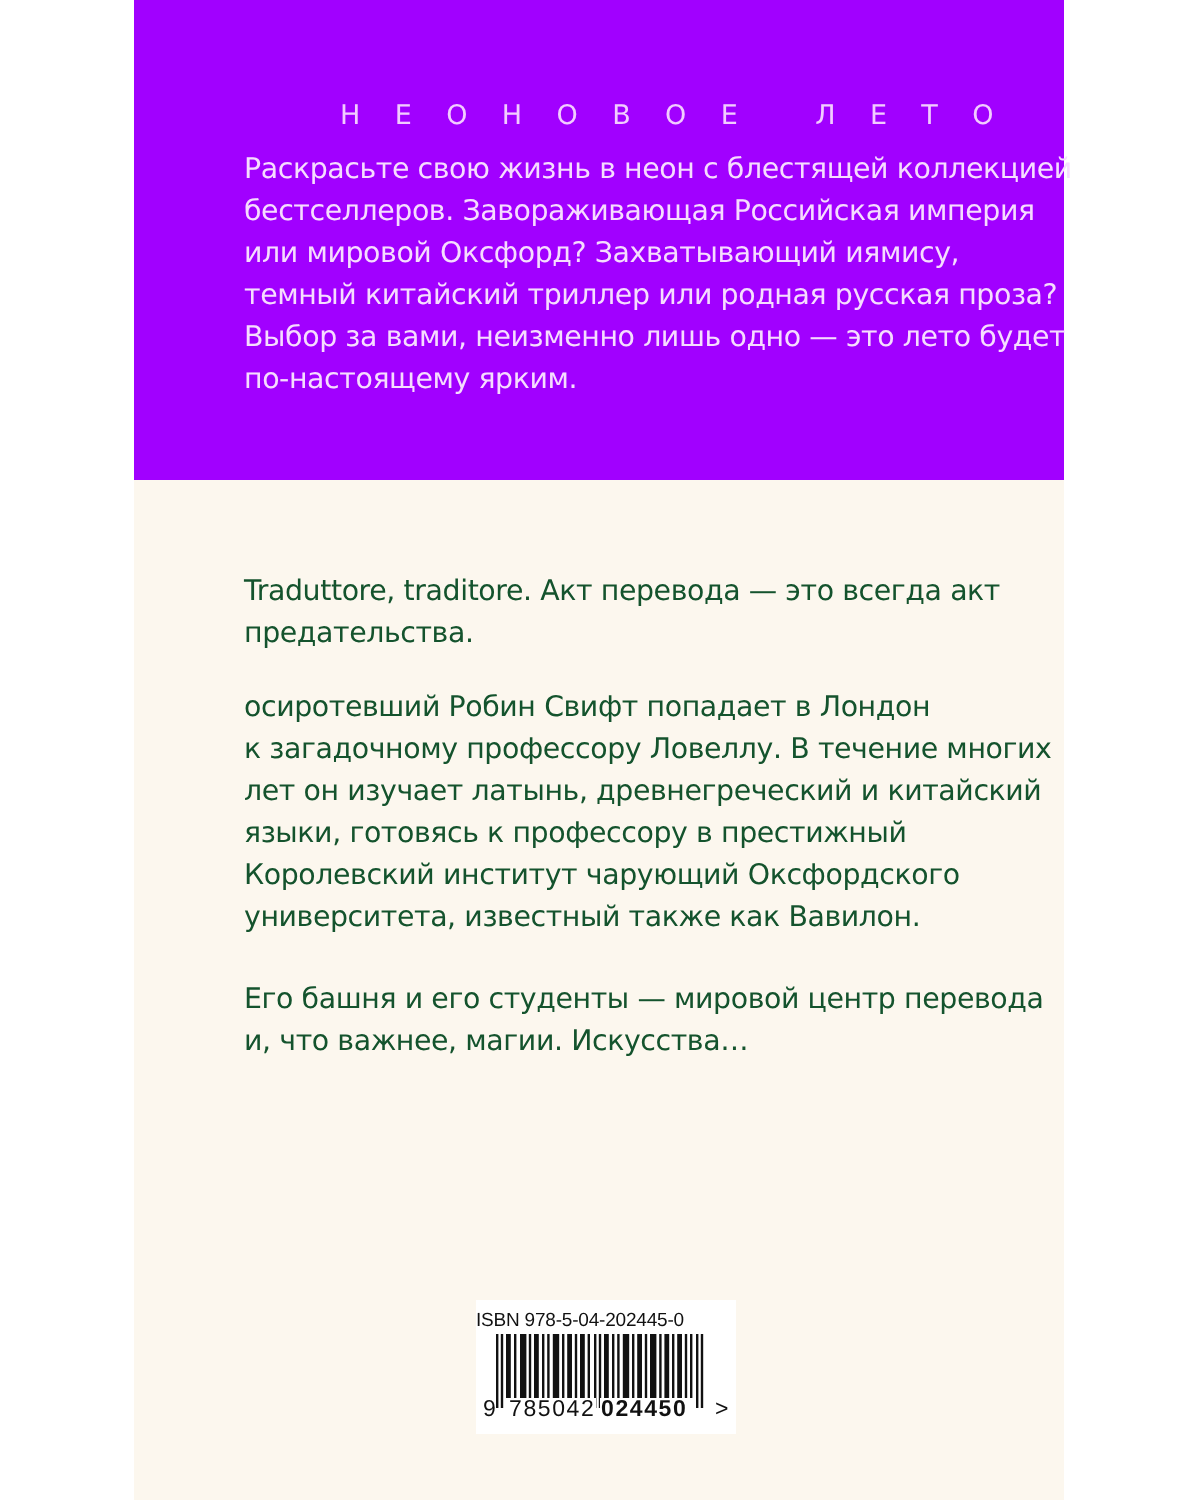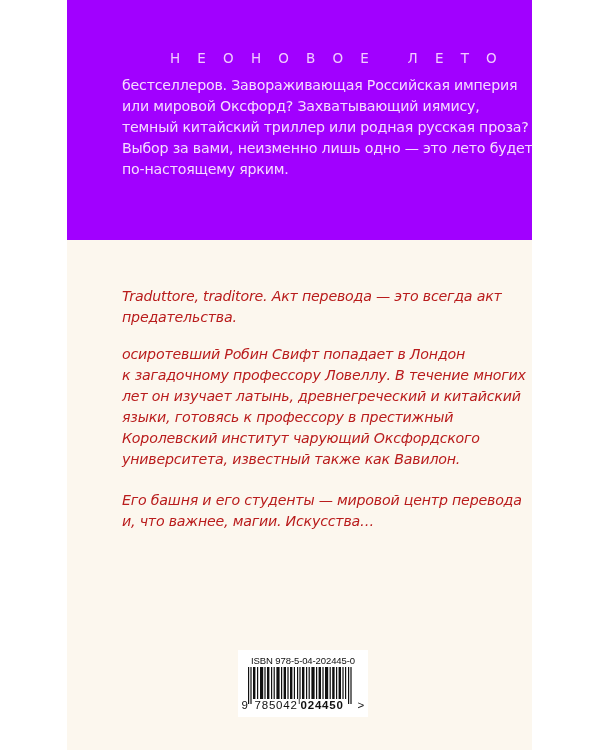--- a/index.html
+++ b/index.html
@@ -50,42 +50,41 @@
     }
     .series-blurb .line,
     .body-text .line { display: block; white-space: nowrap; }
 
     .body-text {
       position: absolute;
       left: 55px;
       width: 400px;
       font-size: 14.2px;
       line-height: 21px;
-      color: #b91c1c;
+      color: #14532d;
       letter-spacing: -0.2px;
-      font-style: italic;
     }
     .para-epigraph { top: 286px; }
     .para-plot { top: 344px; }
     .para-tower { top: 490px; }
 
     .barcode-box {
       position: absolute;
       left: 171px;
       top: 650px;
       width: 130px;
       height: 67px;
       background: #ffffff;
     }
     .isbn-label {
       position: absolute;
       left: 0;
       top: 5px;
       width: 130px;
-      text-align: center;
+      text-align: left;
       font-family: "Liberation Sans", sans-serif;
       font-size: 9.5px;
       color: #111;
       letter-spacing: -0.1px;
     }
     .bars {
       position: absolute;
       left: 10px;
       top: 17px;
       width: 104px;
@@ -108,20 +107,21 @@
     .d-arrow { left: 119px; }
   </style>
 </head>
 <body>
 
 <div class="cover">
 
   <div class="neon-panel">
     <div class="series-title">НЕОНОВОЕ ЛЕТО</div>
     <div class="series-blurb">
+      <span class="line">Раскрасьте свою жизнь в неон с блестящей коллекцией</span>
       <span class="line">бестселлеров.  Завораживающая Российская империя</span>
       <span class="line">или мировой Оксфорд? Захватывающий иямису,</span>
       <span class="line">темный китайский триллер или родная русская проза?</span>
       <span class="line">Выбор за вами, неизменно лишь одно — это лето будет</span>
       <span class="line">по-настоящему ярким.</span>
     </div>
   </div>
 
   <div class="body-text para-epigraph">
     <span class="line">Traduttore, traditore. Акт перевода — это всегда акт</span>

